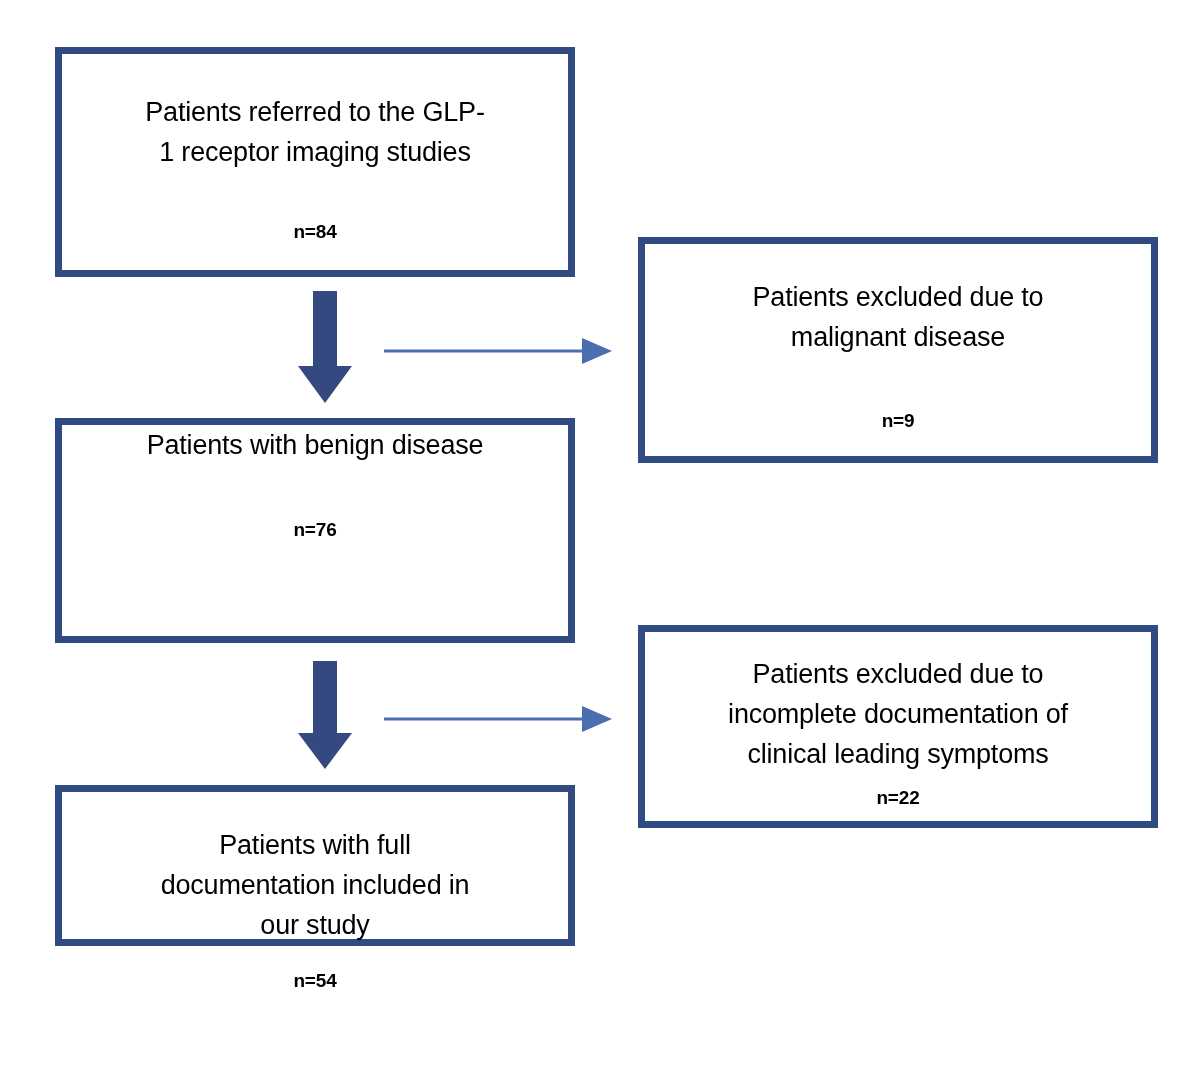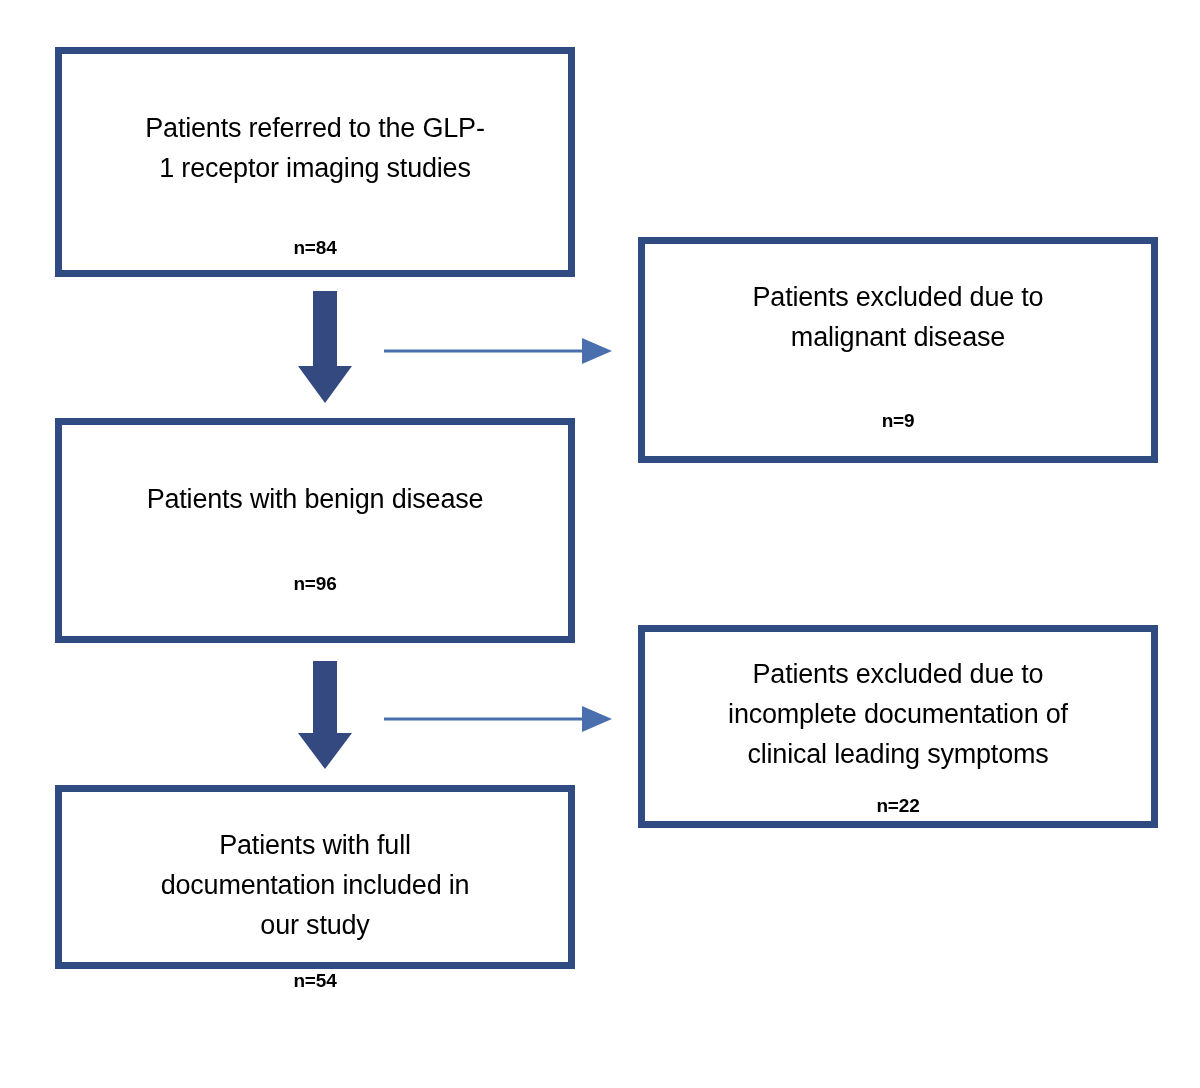--- a/index.html
+++ b/index.html
@@ -36,33 +36,33 @@
   }
   .box-count {
     color: #000000;
     font-size: 19px;
     line-height: 40px;
     font-weight: bold;
     letter-spacing: -0.2px;
   }
 
   
-  #box-referred   { left: 55px;  top: 47px;  width: 520px; height: 230px; justify-content: center; padding-top: 51px; }
+  #box-referred   { left: 55px;  top: 47px;  width: 520px; height: 230px; justify-content: flex-start; padding-top: 38px; }
   #box-referred .box-count { margin-top: 40px; }
 
   #box-excl-malignant { left: 638px; top: 237px; width: 520px; height: 226px; justify-content: flex-start; padding-top: 33px; }
   #box-excl-malignant .box-count { margin-top: 44px; }
 
-  #box-benign     { left: 55px;  top: 418px; width: 520px; height: 225px; justify-content: flex-start; padding-top: 54px; }
+  #box-benign     { left: 55px;  top: 418px; width: 520px; height: 225px; justify-content: flex-start; }
   #box-benign .box-count { margin-top: 45px; }
 
   #box-excl-incomplete { left: 638px; top: 625px; width: 520px; height: 203px; justify-content: flex-start; padding-top: 22px; }
-  #box-excl-incomplete .box-count { margin-top: 12px; }
+  #box-excl-incomplete .box-count { margin-top: 4px; }
 
-  #box-included   { left: 55px;  top: 785px; width: 520px; height: 184px; justify-content: flex-start; padding-top: 33px; }
+  #box-included   { left: 55px;  top: 785px; width: 520px; height: 161px; justify-content: flex-start; padding-top: 33px; }
   #box-included .box-count { margin-top: 16px; }
 
   
   .arrow-down {
     position: absolute;
     left: 298px;
     width: 54px;
   }
   #arrow-down-1 { top: 291px; height: 112px; }
   #arrow-down-2 { top: 661px; height: 108px; }
@@ -88,21 +88,21 @@
   </div>
 
   <div class="flow-box" id="box-excl-malignant">
     <div class="box-text">Patients excluded due to
 malignant disease</div>
     <div class="box-count">n=9</div>
   </div>
 
   <div class="flow-box" id="box-benign">
     <div class="box-text">Patients with benign disease</div>
-    <div class="box-count">n=96</div>
+    <div class="box-count">n=76</div>
   </div>
 
   <div class="flow-box" id="box-excl-incomplete">
     <div class="box-text">Patients excluded due to
 incomplete documentation of
 clinical leading symptoms</div>
     <div class="box-count">n=22</div>
   </div>
 
   <div class="flow-box" id="box-included">

